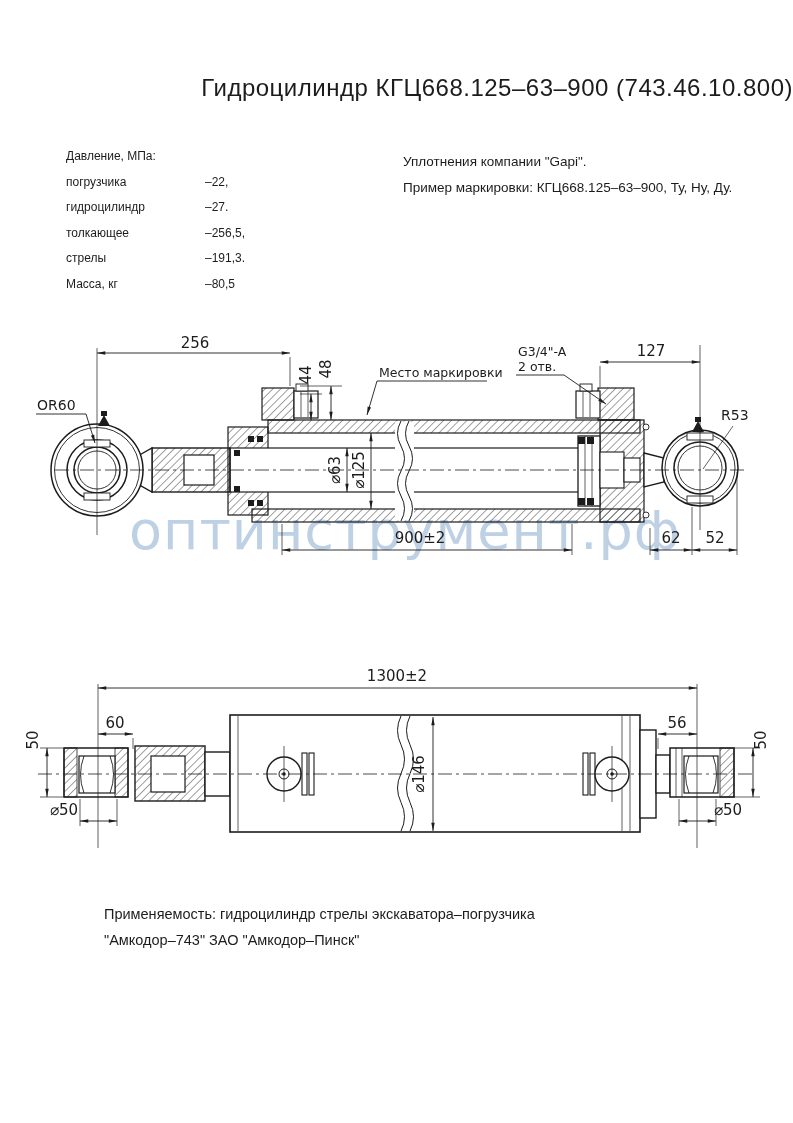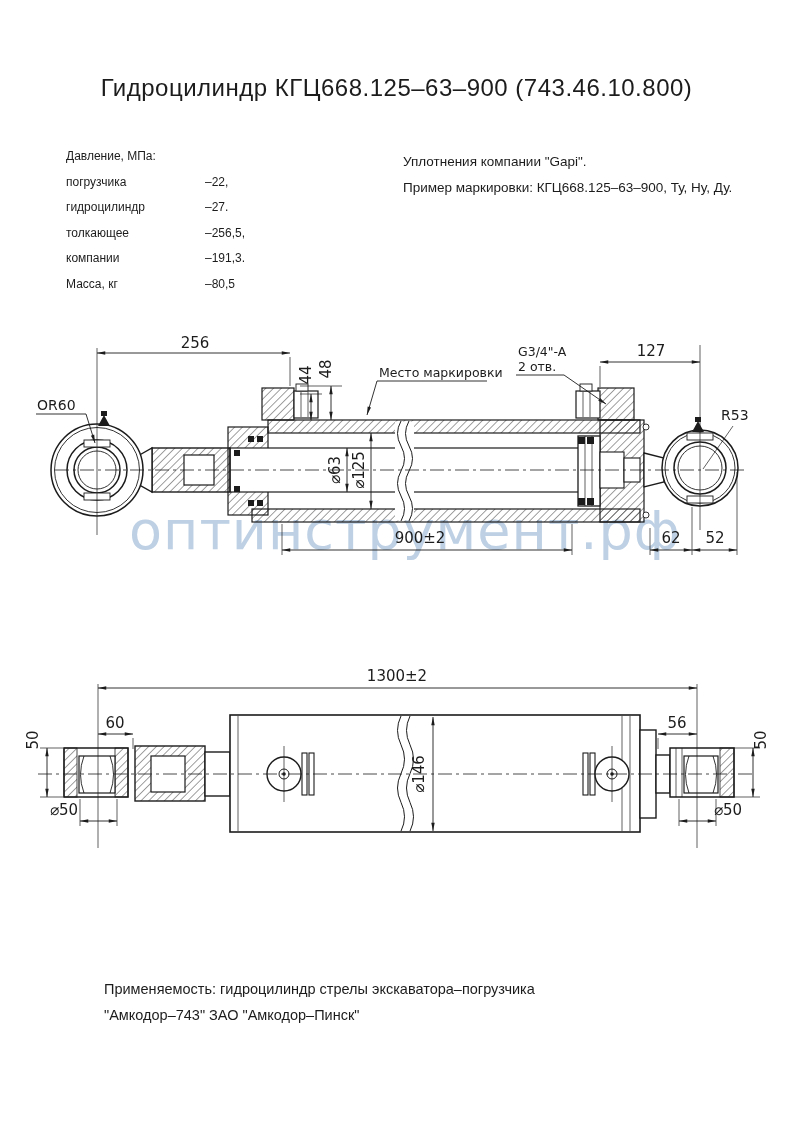--- a/index.html
+++ b/index.html
@@ -1,26 +1,26 @@
 <!DOCTYPE html>
 <html><head>
 <meta charset="utf-8">
 <style>
   *{margin:0;padding:0;box-sizing:border-box}
   html,body{background:#fff}
   body{width:793px;height:1123px;position:relative;overflow:hidden;
        font-family:"Liberation Sans",sans-serif;color:#1c1c1c}
   .abs{position:absolute}
-  .title{left:0;top:74px;width:793px;text-align:center;font-size:24px;
+  .title{left:0;top:74px;width:793px;text-align:right;font-size:24px;
          font-weight:400;letter-spacing:.5px;white-space:nowrap}
   .specs{left:66px;top:149px;font-size:12px}
   .srow{position:relative;height:25.6px;width:290px;white-space:nowrap}
   .sval{position:absolute;left:139px;top:0}
   .notes{left:403px;top:149px;font-size:13.5px;line-height:26px;white-space:nowrap}
-  .apply{left:104px;top:976px;font-size:14.5px;line-height:26px;white-space:nowrap}
+  .apply{left:104px;top:901px;font-size:14.5px;line-height:26px;white-space:nowrap}
   svg{position:absolute;left:0;top:0}
   .o{stroke:#1c1c1c;fill:#fff}
   .oh{stroke:#1c1c1c;fill:url(#h)}
   .ln{stroke:#1c1c1c;fill:none}
   .dim{stroke:#1c1c1c;stroke-width:.9;fill:none}
   .thin{stroke:#1c1c1c;stroke-width:.7;fill:none}
   .cl{stroke:#1c1c1c;stroke-width:.8;stroke-dasharray:14 4 3 4;fill:none}
   .blk{fill:#1c1c1c;stroke:none}
   .er{fill:#fff;stroke:none}
   text{font-family:"DejaVu Sans",sans-serif;font-size:15px;fill:#1c1c1c;stroke:none}
@@ -32,21 +32,21 @@
 </head>
 <body>
 
 <div class="abs title">Гидроцилиндр КГЦ668.125–63–900 (743.46.10.800)</div>
 
 <div class="abs specs">
   <div class="srow"><span>Давление, МПа:</span><span class="sval"></span></div>
   <div class="srow"><span>погрузчика</span><span class="sval">–22,</span></div>
   <div class="srow"><span>гидроцилиндр</span><span class="sval">–27.</span></div>
   <div class="srow"><span>толкающее</span><span class="sval">–256,5,</span></div>
-  <div class="srow"><span>компании</span><span class="sval">–191,3.</span></div>
+  <div class="srow"><span>стрелы</span><span class="sval">–191,3.</span></div>
   <div class="srow"><span>Масса, кг</span><span class="sval">–80,5</span></div>
 </div>
 
 <div class="abs notes">
   <div>Уплотнения компании "Gapi".</div>
   <div>Пример маркировки: КГЦ668.125–63–900, Ту, Ну, Ду.</div>
 </div>
 
 <svg width="793" height="1123" viewBox="0 0 793 1123">
   <defs>

